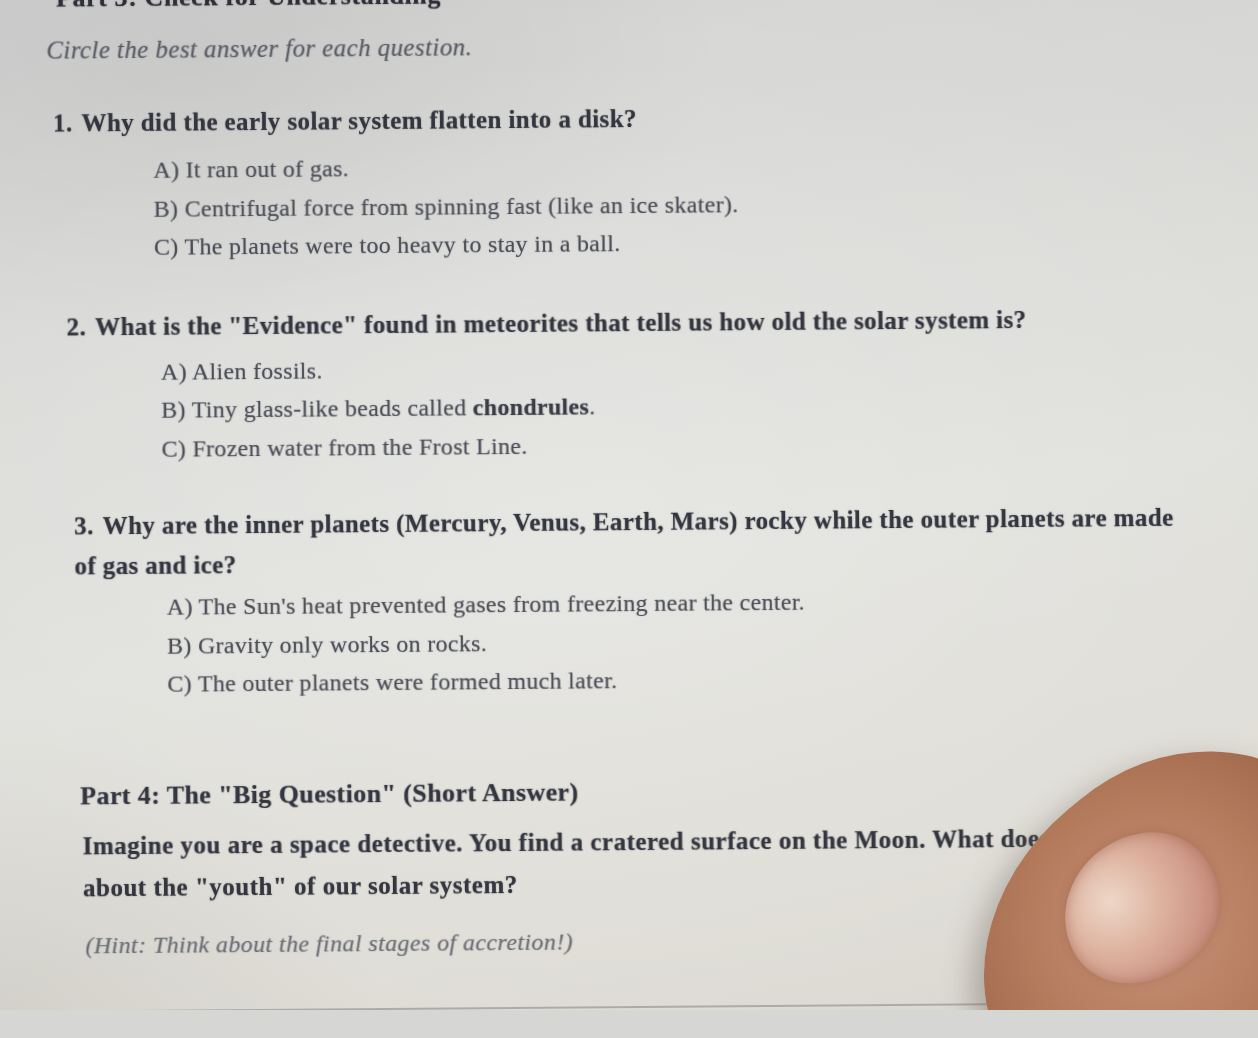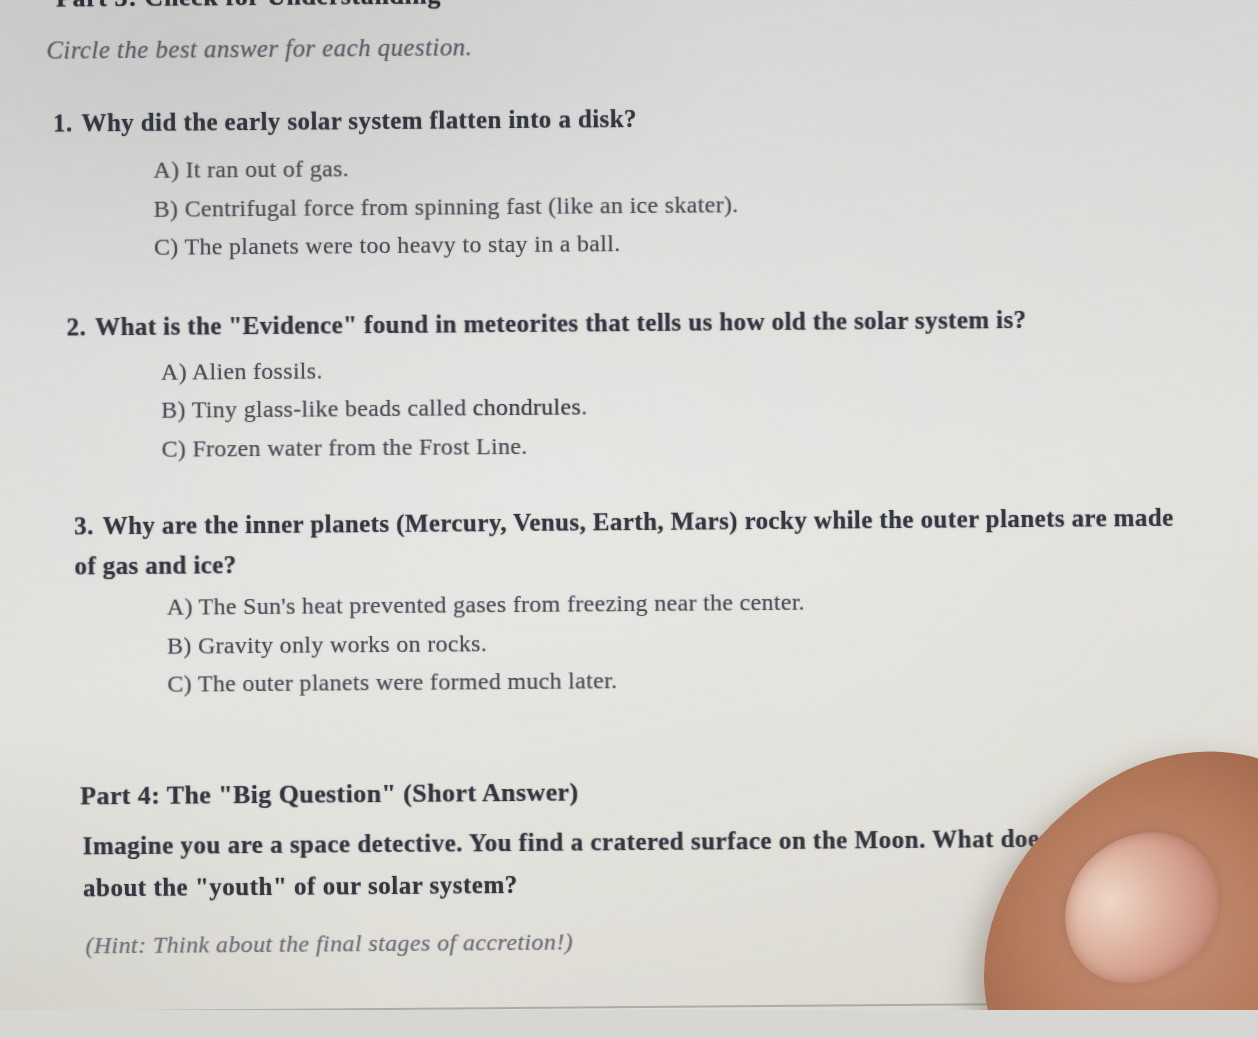--- a/index.html
+++ b/index.html
@@ -77,21 +77,21 @@
     line-height: 38.5px;
     color: #4b4e57;
     letter-spacing: 0.3px;
     text-shadow: 0 0 1.2px rgba(75,78,87,0.5);
   }
   .opt { white-space: nowrap; }
   .opts1 { margin: 12px 0 0 152px; }
   .opts2 { margin: 10px 0 0 158px; }
   .opts3 { margin: 2px 0 0 162px; }
   .bold-term {
-    font-weight: normal;
+    font-weight: bold;
     color: #3a3c46;
     text-shadow: 0 0 1.3px rgba(58,60,70,0.55);
     text-align: right;
   }
   .part4-heading {
     margin: 76px 0 0 74px;
     font-weight: bold;
     font-size: 26px;
     line-height: 32px;
     color: #33353f;

